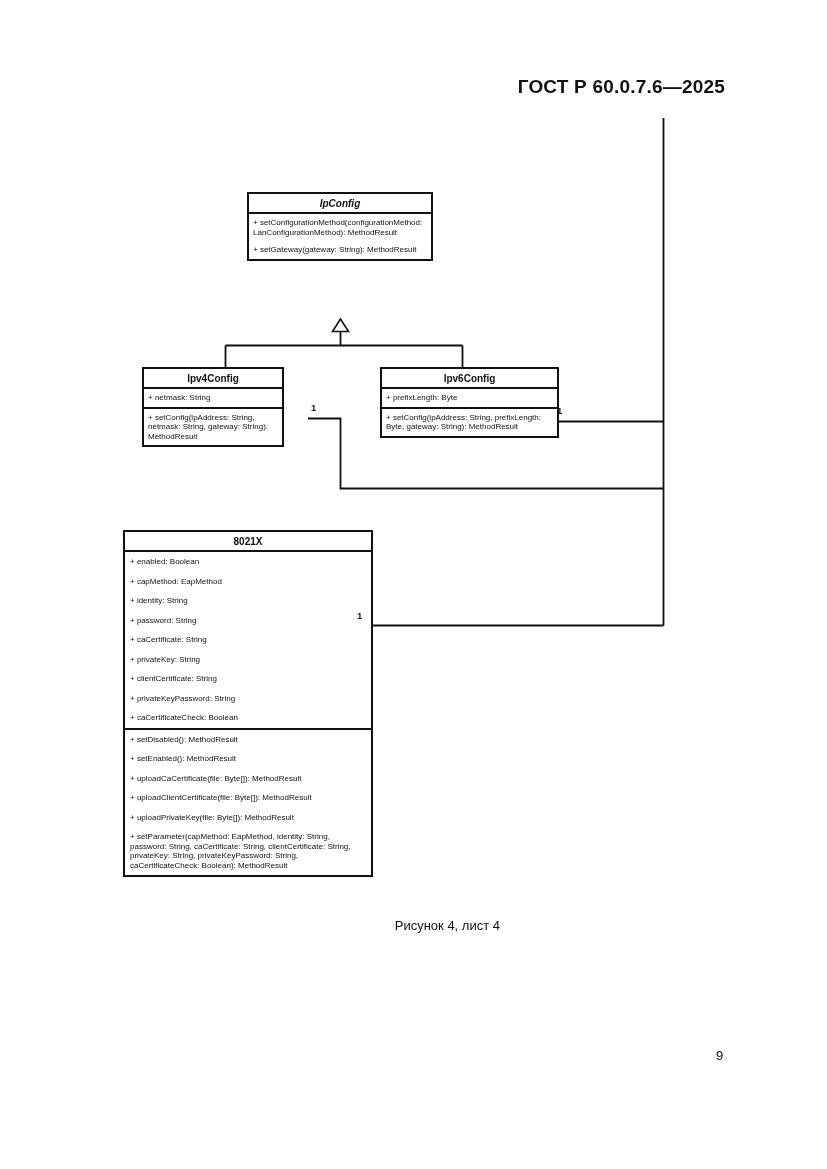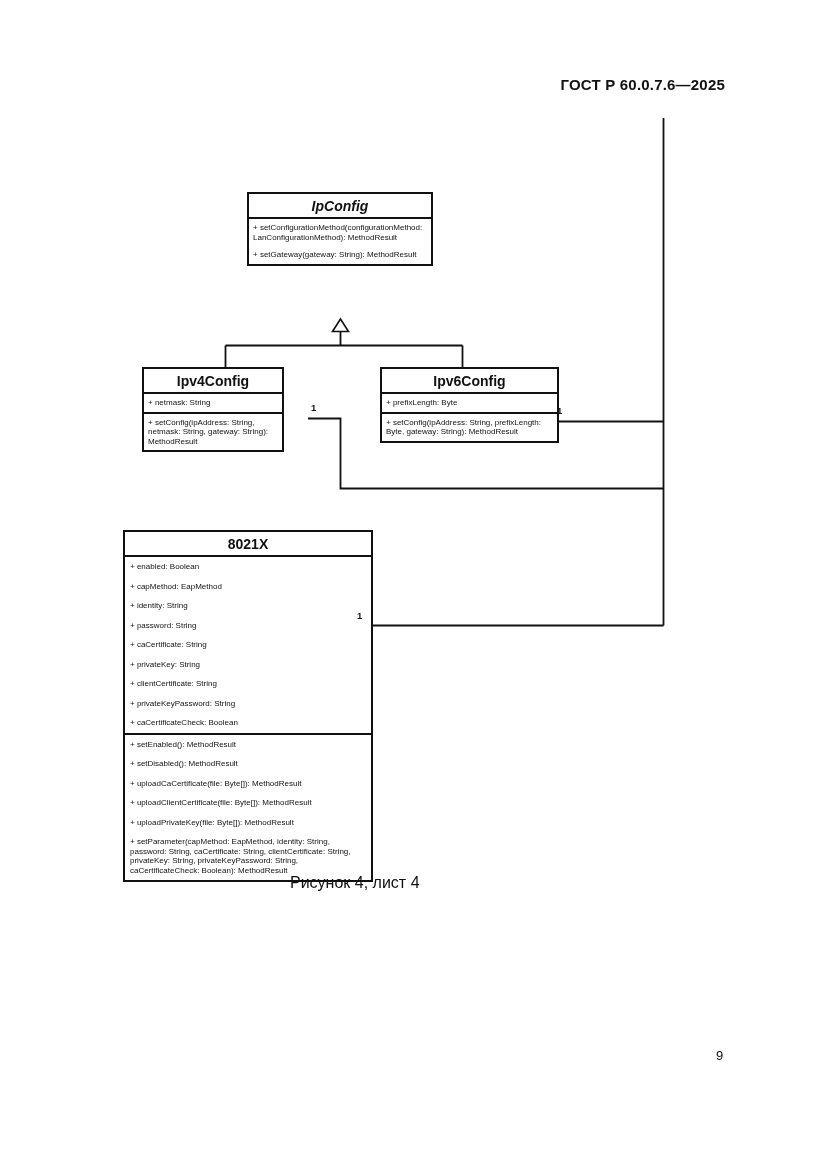--- a/index.html
+++ b/index.html
@@ -4,47 +4,47 @@
 <style>
   html, body { margin:0; padding:0; background:#e8e8e8; }
   .page {
     position:relative; width:827px; height:1169px; margin:0 auto;
     background:#ffffff; color:#111;
     font-family:"Liberation Sans", sans-serif;
     overflow:hidden;
   }
   .gost-header {
     position:absolute; top:76px; right:102px;
-    font-size:15px; font-weight:bold; letter-spacing:0.2px;
+    font-size:19px; font-weight:bold; letter-spacing:0.2px;
   }
   .connectors { position:absolute; left:0; top:0; }
   .connectors path { fill:none; stroke:#111; stroke-width:1.8; }
   .connectors polygon { fill:#ffffff; stroke:#111; stroke-width:1.6; }
 
   .uml-class {
     position:absolute; background:#ffffff;
     border:2px solid #111; box-sizing:border-box;
   }
   .uml-title {
-    font-size:14px; font-weight:bold; text-align:center;
+    font-size:10px; font-weight:bold; text-align:center;
     padding:4px 2px 3px; border-bottom:2px solid #111;
   }
   .uml-class.abstract .uml-title { font-style:italic; }
   .uml-attrs { border-bottom:2px solid #111; }
   .uml-row {
     font-size:8px; line-height:9.5px;
     padding:4px 4px; word-wrap:break-word;
   }
   .uml-class.big .uml-row { padding:5px 5px; }
 
   .mult { position:absolute; font-size:9.5px; font-weight:bold; }
 
   .caption {
-    position:absolute; left:290px; top:874px; width:210px;
-    text-align:left; font-size:16px;
+    position:absolute; left:290px; top:918px; width:210px;
+    text-align:right; font-size:13px;
   }
   .page-number {
     position:absolute; left:716px; top:1048px; font-size:13px;
   }
 </style>
 </head>
 <body>
 
 <div class="page">
 
@@ -99,22 +99,22 @@
       <div class="uml-row">+ capMethod: EapMethod</div>
       <div class="uml-row">+ identity: String</div>
       <div class="uml-row">+ password: String</div>
       <div class="uml-row">+ caCertificate: String</div>
       <div class="uml-row">+ privateKey: String</div>
       <div class="uml-row">+ clientCertificate: String</div>
       <div class="uml-row">+ privateKeyPassword: String</div>
       <div class="uml-row">+ caCertificateCheck: Boolean</div>
     </div>
     <div class="uml-methods">
+      <div class="uml-row">+ setDisabled(): MethodResult</div>
       <div class="uml-row">+ setEnabled(): MethodResult</div>
-      <div class="uml-row">+ setDisabled(): MethodResult</div>
       <div class="uml-row">+ uploadCaCertificate(file: Byte[]): MethodResult</div>
       <div class="uml-row">+ uploadClientCertificate(file: Byte[]): MethodResult</div>
       <div class="uml-row">+ uploadPrivateKey(file: Byte[]): MethodResult</div>
       <div class="uml-row">+ setParameter(capMethod: EapMethod, identity: String, password: String, caCertificate: String, clientCertificate: String, privateKey: String, privateKeyPassword: String, caCertificateCheck: Boolean): MethodResult</div>
     </div>
   </div>
 
   <div class="mult" style="left:311px; top:402px;">1</div>
   <div class="mult" style="left:557px; top:405px;">1</div>
   <div class="mult" style="left:357px; top:610px;">1</div>

